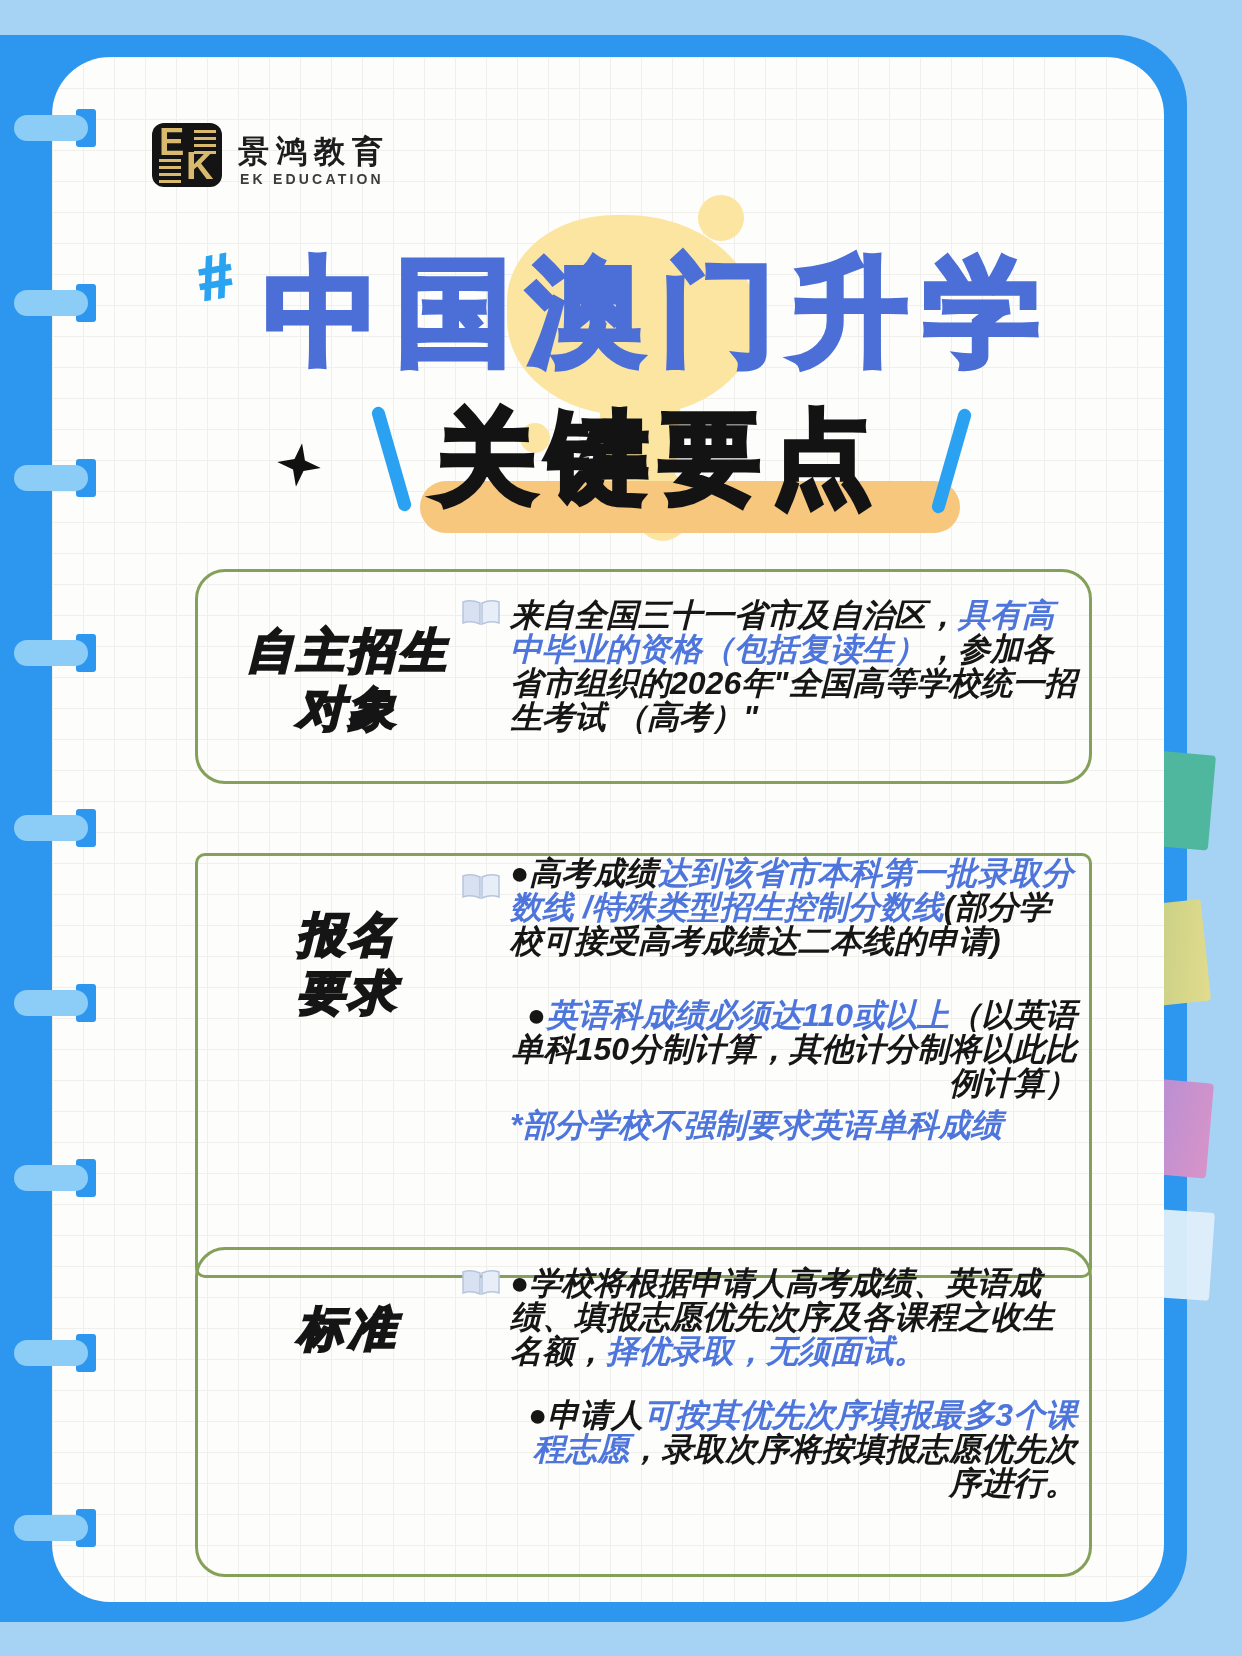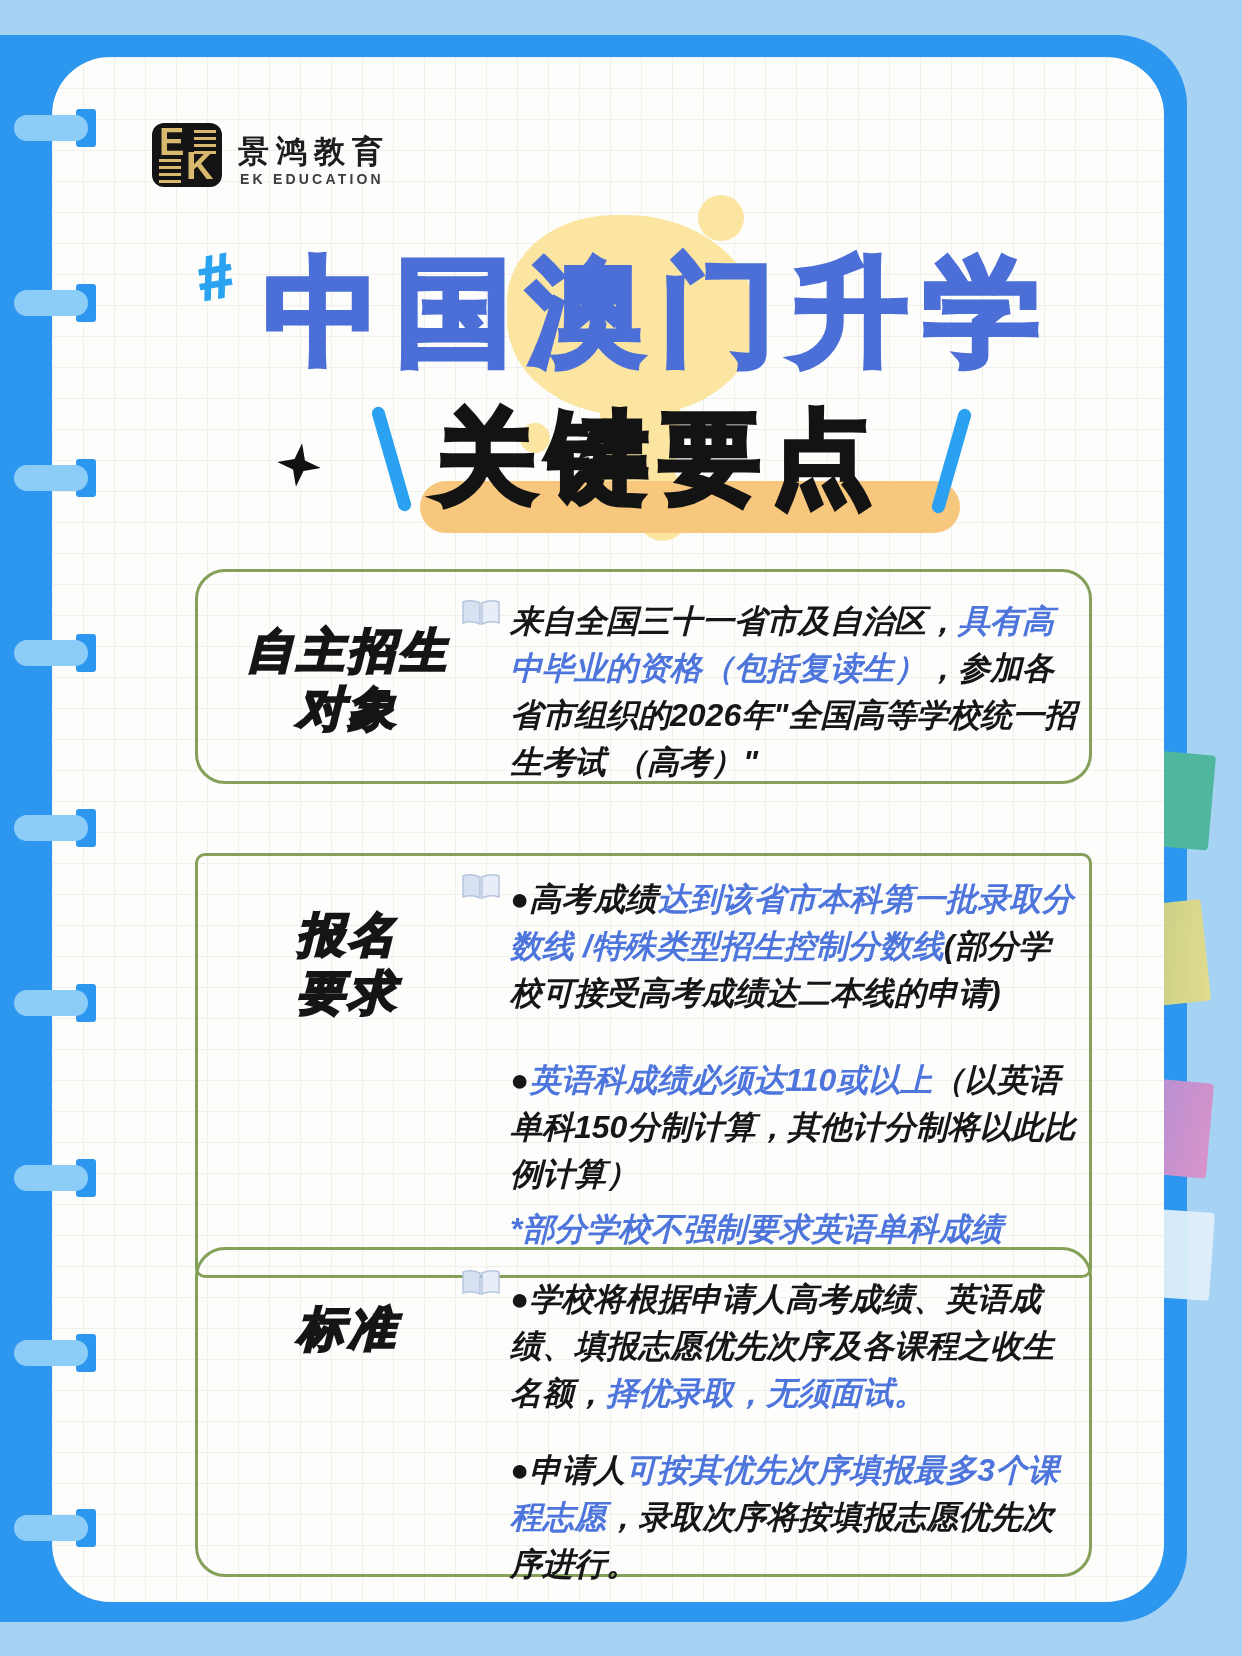--- a/index.html
+++ b/index.html
@@ -74,26 +74,26 @@
   #card-1{top:512px;height:215px;}
   #card-2{top:796px;height:425px;border-radius:10px;}
   #card-3{top:1190px;height:330px;}
   .card-label{
     position:absolute;left:0;top:50px;width:300px;text-align:center;
     font-size:47px;font-weight:900;line-height:58px;color:#151515;
     -webkit-text-stroke:2.5px #151515;letter-spacing:4px;
   }
   .book-icon{position:absolute;left:262px;}
   #card-1 .book-icon{top:26px;} #card-2 .book-icon{top:16px;} #card-3 .book-icon{top:18px;}
-  .card-body{margin-left:312px;padding-right:12px;font-size:32px;line-height:47px;font-weight:600;color:#161616;}
+  .card-body{margin-left:312px;padding-right:12px;font-size:32px;line-height:34px;font-weight:600;color:#161616;}
   #card-1 .card-body{padding-top:26px;}
-  #card-2 .card-body{padding-top:20px;}
-  #card-3 .card-body{padding-top:26px;}
+  #card-2 .card-body{padding-top:0;}
+  #card-3 .card-body{padding-top:16px;}
   .para{margin:0;}
-  .gap-spaced{margin-top:40px;}
+  .gap-spaced{margin-top:40px;text-align:right;}
   #card-3 .gap-spaced{margin-top:30px;}
   .gap-tight{margin-top:8px;}
   .seg-black{color:#161616;}
   .seg-blue{color:#4d75dc;font-weight:800;}
   
   .footer{position:absolute;right:140px;top:1545px;font-size:29px;color:#646464;font-weight:500;letter-spacing:1px;}
 </style>
 </head>
 <body>
 

